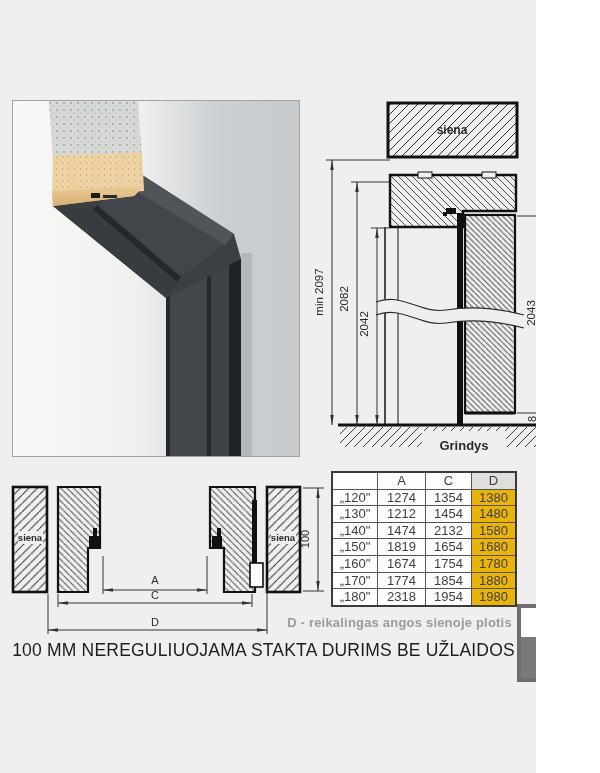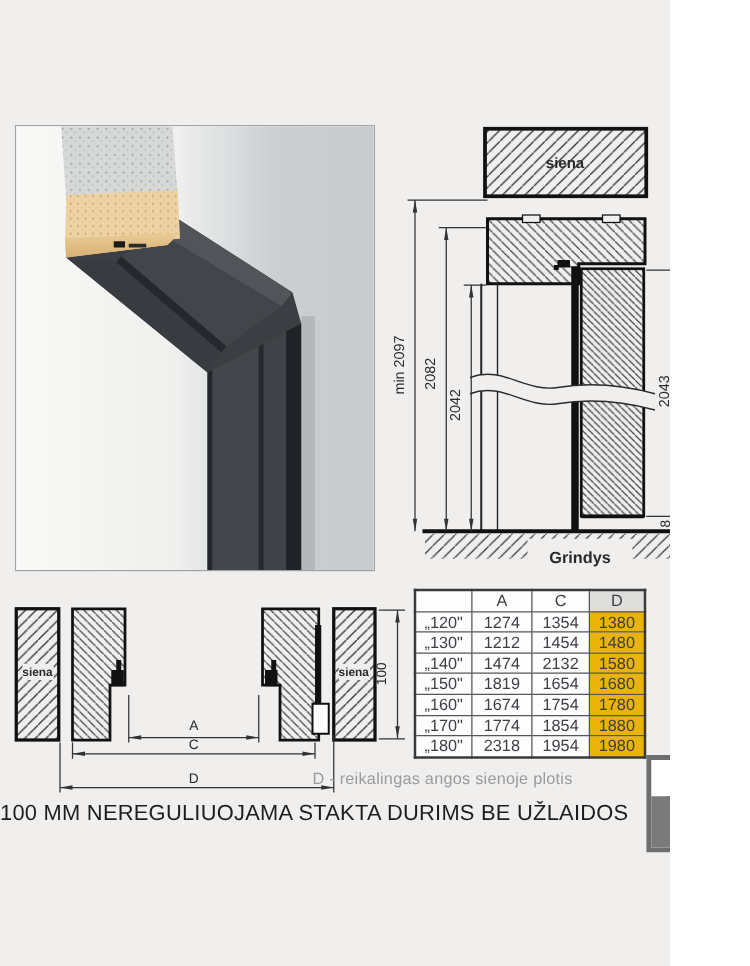--- a/index.html
+++ b/index.html
@@ -9,23 +9,23 @@
   .photo{left:12px;top:100px;width:286px;height:355px;border:1px solid #a3a3a3;background:#fff;}
   .vsec{left:310px;top:95px;width:290px;height:375px;}
   .psec{left:5px;top:478px;width:325px;height:166px;}
   .sizes{left:331px;top:471px;}
   table.sz{border-collapse:collapse;border:2px solid #3a3a3a;background:#fdfdfd;}
   table.sz th,table.sz td{border:1px solid #555;font-weight:normal;
       font-size:13px;color:#3e3e46;text-align:center;padding:0;height:15.6px;line-height:15.6px;}
   table.sz .c0{width:44px;} table.sz .c1{width:47px;} table.sz .c2{width:45px;} table.sz .c3{width:43px;}
   table.sz .dcol{background:#eab308;}
   table.sz thead .dcol{background:#dededd;}
-  .caption-d{left:250px;top:615px;width:265px;text-align:left;
-      font-size:13px;font-weight:normal;color:#9b9b9b;letter-spacing:.2px;}
-  .main-title{left:0px;top:640px;width:527px;
+  .caption-d{left:267px;top:615px;width:265px;text-align:center;
+      font-size:13px;font-weight:bold;color:#9b9b9b;letter-spacing:.2px;}
+  .main-title{left:0px;top:640px;width:527px;text-align:center;
       font-size:17.5px;color:#1d1d1d;letter-spacing:.2px;}
   .logo{left:517px;top:604px;width:78px;height:78px;}
   svg text{font-family:"Liberation Sans",sans-serif;fill:#2a2a2a;}
 </style>
 </head>
 <body>
 
 <div class="page">
 
   <div class="abs photo">

